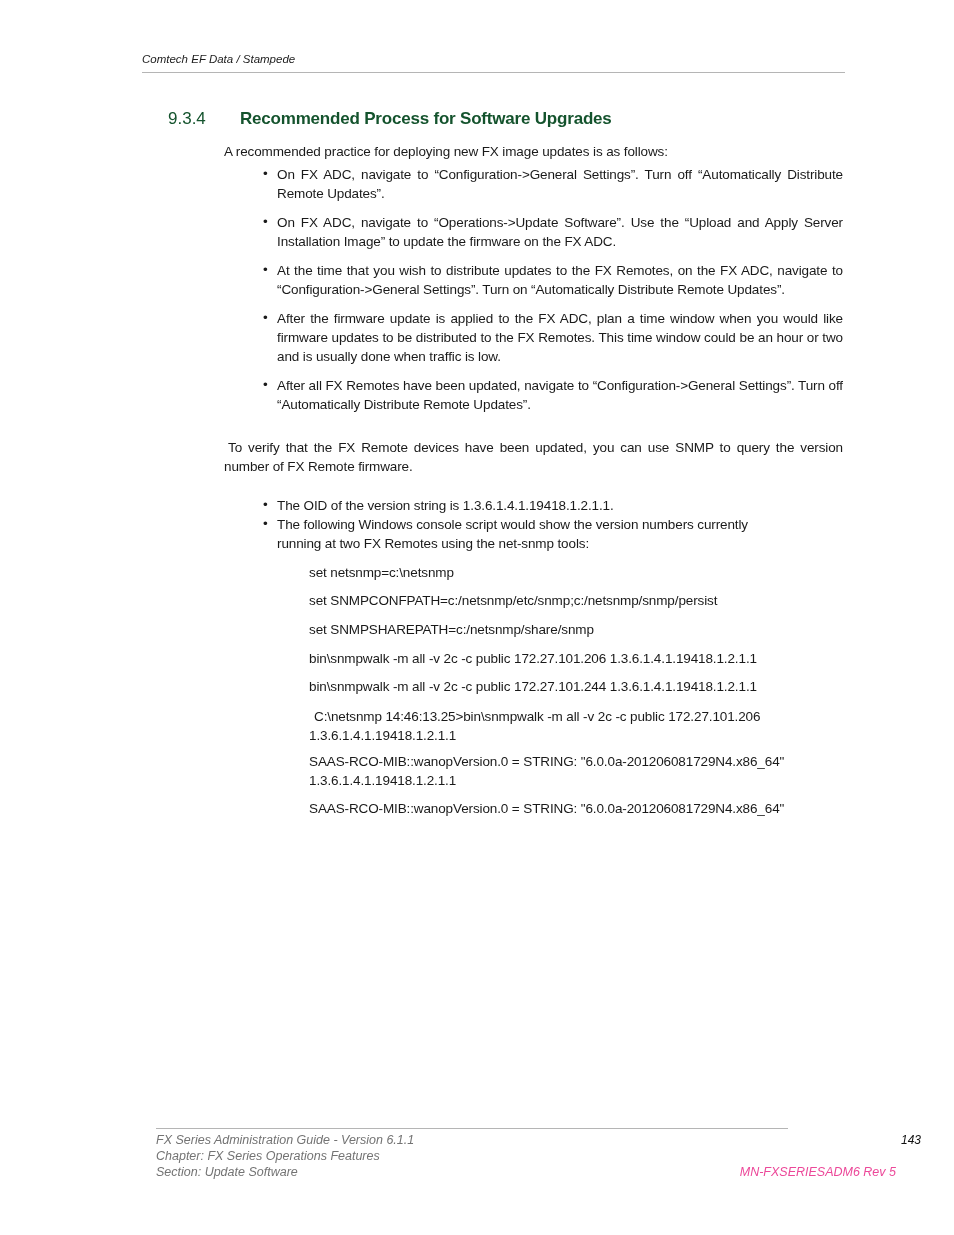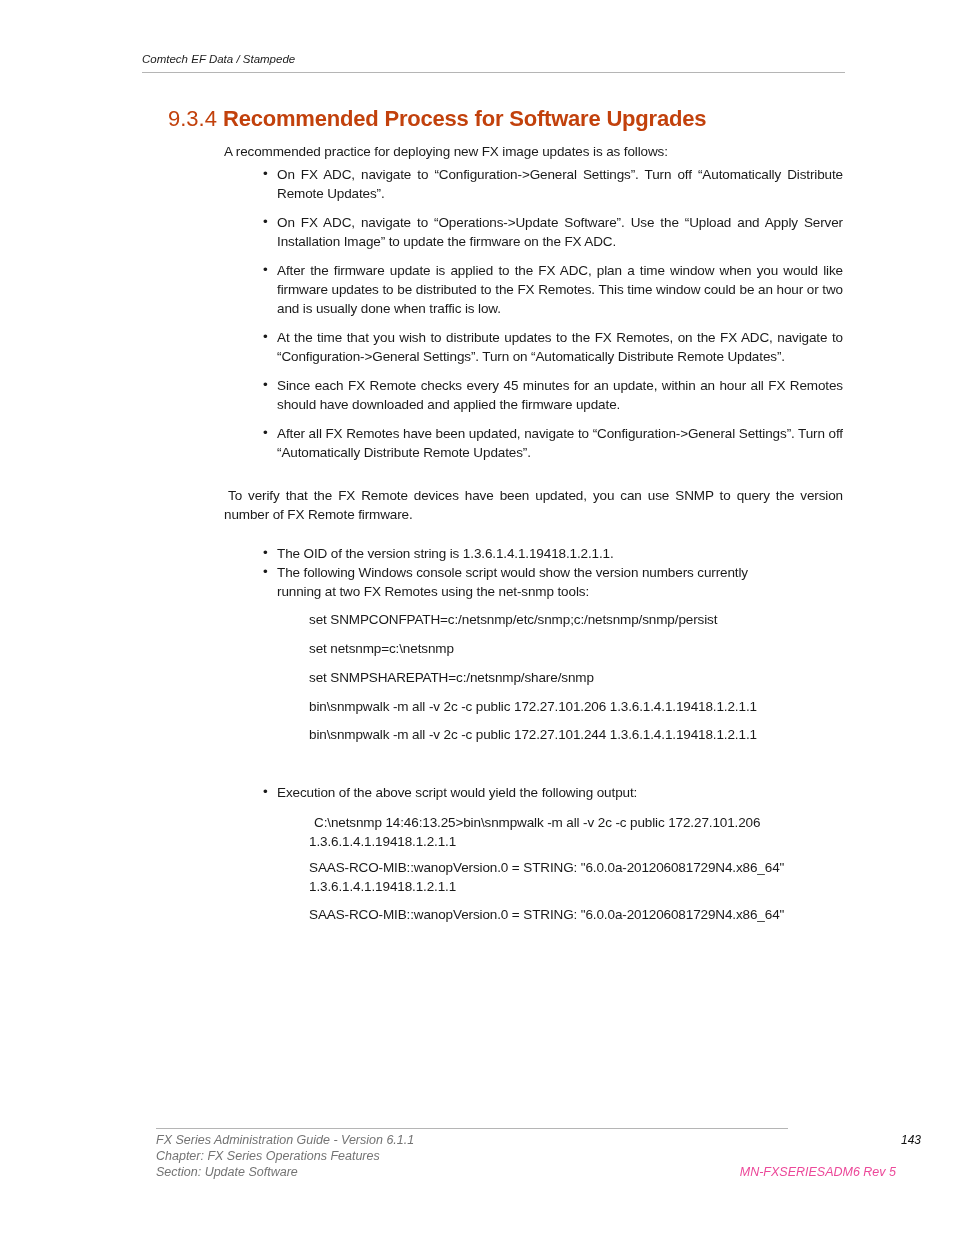--- a/index.html
+++ b/index.html
@@ -11,21 +11,21 @@
   }
   
   .running-header {
     position:absolute; left:142px; top:52px; width:703px;
     border-bottom:1px solid #b5b5b5; padding-bottom:6px;
     font-style:italic; font-size:11.5px; line-height:14px; color:#1c1c1c;
   }
   
   .section-heading {
     position:absolute; left:168px; top:108px; display:flex;
-    font-size:22px; line-height:22px; color:#c2410c;
+    font-size:17px; line-height:22px; color:#14532d;gap:17px;
   }
   .heading-number { width:55px; font-weight:400; }
   .heading-title  { font-weight:700; letter-spacing:-0.2px; }
   
   .content {
     position:absolute; left:224px; top:142px; width:619px;
     font-size:13.5px; line-height:19px; letter-spacing:-0.12px;
   }
   .justify { text-align:justify; }
   .bullets { margin:4px 0 0 0; padding:0; list-style:none; }
@@ -75,40 +75,38 @@
     <span class="heading-title">Recommended Process for Software Upgrades</span>
   </div>
 
   <div class="content">
 
     <div class="para">A recommended practice for deploying new FX image updates is as follows:</div>
 
     <ul class="bullets">
       <li class="bullet justify">On FX ADC, navigate to “Configuration-&gt;General Settings”.  Turn off “Automatically Distribute Remote Updates”.</li>
       <li class="bullet justify">On FX ADC, navigate to “Operations-&gt;Update Software”.  Use the “Upload and Apply Server Installation Image” to update the firmware on the FX ADC.</li>
+      <li class="bullet justify">At the time that you wish to distribute updates to the FX Remotes, on the FX ADC, navigate to “Configuration-&gt;General Settings”.  Turn on “Automatically Distribute Remote Updates”.</li>
       <li class="bullet justify">After the firmware update is applied to the FX ADC, plan a time window when you would like firmware updates to be distributed to the FX Remotes.  This time window could be an hour or two and is usually done when traffic is low.</li>
-      <li class="bullet justify">At the time that you wish to distribute updates to the FX Remotes, on the FX ADC, navigate to “Configuration-&gt;General Settings”.  Turn on “Automatically Distribute Remote Updates”.</li>
-      <li class="bullet justify">Since each FX Remote checks every 45 minutes for an update, within an hour all FX Remotes should have downloaded and applied the firmware update.</li>
       <li class="bullet justify">After all FX Remotes have been updated, navigate to “Configuration-&gt;General Settings”. Turn off “Automatically Distribute Remote Updates”.</li>
     </ul>
 
     <div class="verify justify">To verify that the FX Remote devices have been updated, you can use SNMP to query the version number of FX Remote firmware.</div>
 
     <ul class="bullets2">
       <li class="bullet">The OID of the version string is 1.3.6.1.4.1.19418.1.2.1.1.</li>
       <li class="bullet narrow">The following Windows console script would show the version numbers currently running at two FX Remotes using the net-snmp tools:</li>
     </ul>
 
+    <div class="codeline mt10">set netsnmp=c:\netsnmp</div>
     <div class="codeline mt9">set SNMPCONFPATH=c:/netsnmp/etc/snmp;c:/netsnmp/snmp/persist</div>
-    <div class="codeline mt10">set netsnmp=c:\netsnmp</div>
     <div class="codeline mt10">set SNMPSHAREPATH=c:/netsnmp/share/snmp</div>
     <div class="codeline mt10">bin\snmpwalk -m all -v 2c -c public 172.27.101.206 1.3.6.1.4.1.19418.1.2.1.1</div>
     <div class="codeline mt9">bin\snmpwalk -m all -v 2c -c public 172.27.101.244 1.3.6.1.4.1.19418.1.2.1.1</div>
 
-    <div class="bullet exec-bullet">Execution of the above script would yield the following output:</div>
 
     <div class="codeline mt11 promptline">C:\netsnmp 14:46:13.25&gt;bin\snmpwalk -m all -v 2c -c public 172.27.101.206</div>
     <div class="codeline mt0">1.3.6.1.4.1.19418.1.2.1.1</div>
     <div class="codeline mt7">SAAS-RCO-MIB::wanopVersion.0 = STRING: "6.0.0a-201206081729N4.x86_64"</div>
     <div class="codeline mt0">1.3.6.1.4.1.19418.1.2.1.1</div>
     <div class="codeline mt9">SAAS-RCO-MIB::wanopVersion.0 = STRING: "6.0.0a-201206081729N4.x86_64"</div>
 
   </div>
 
   <div class="footer-rule"></div>

